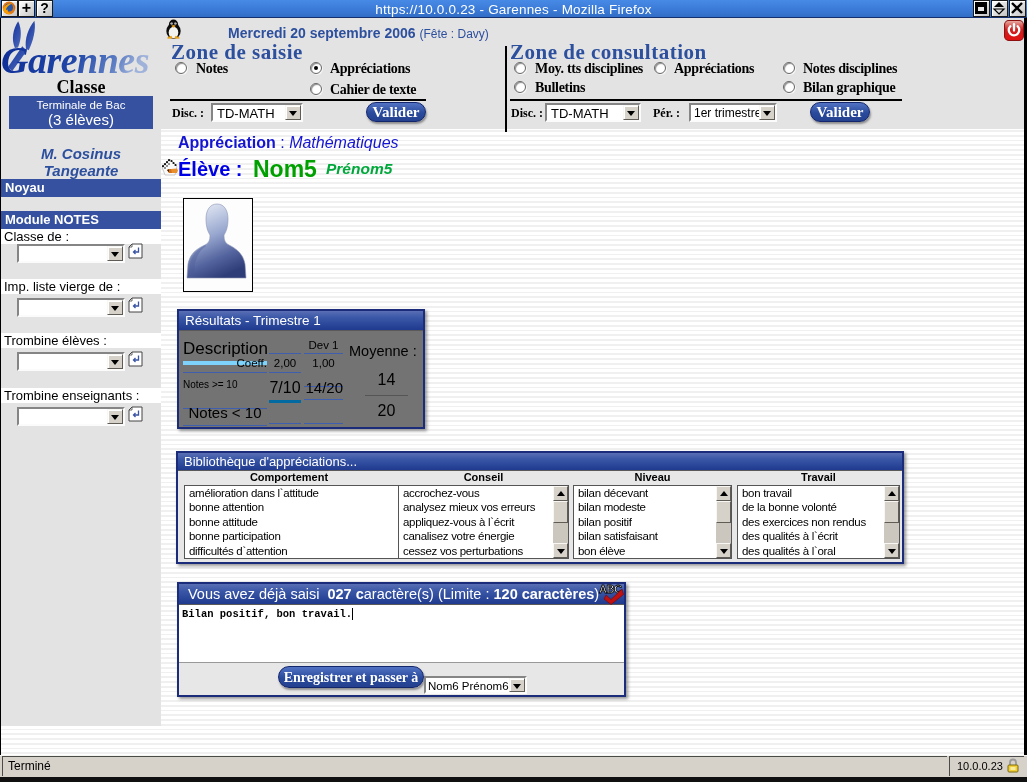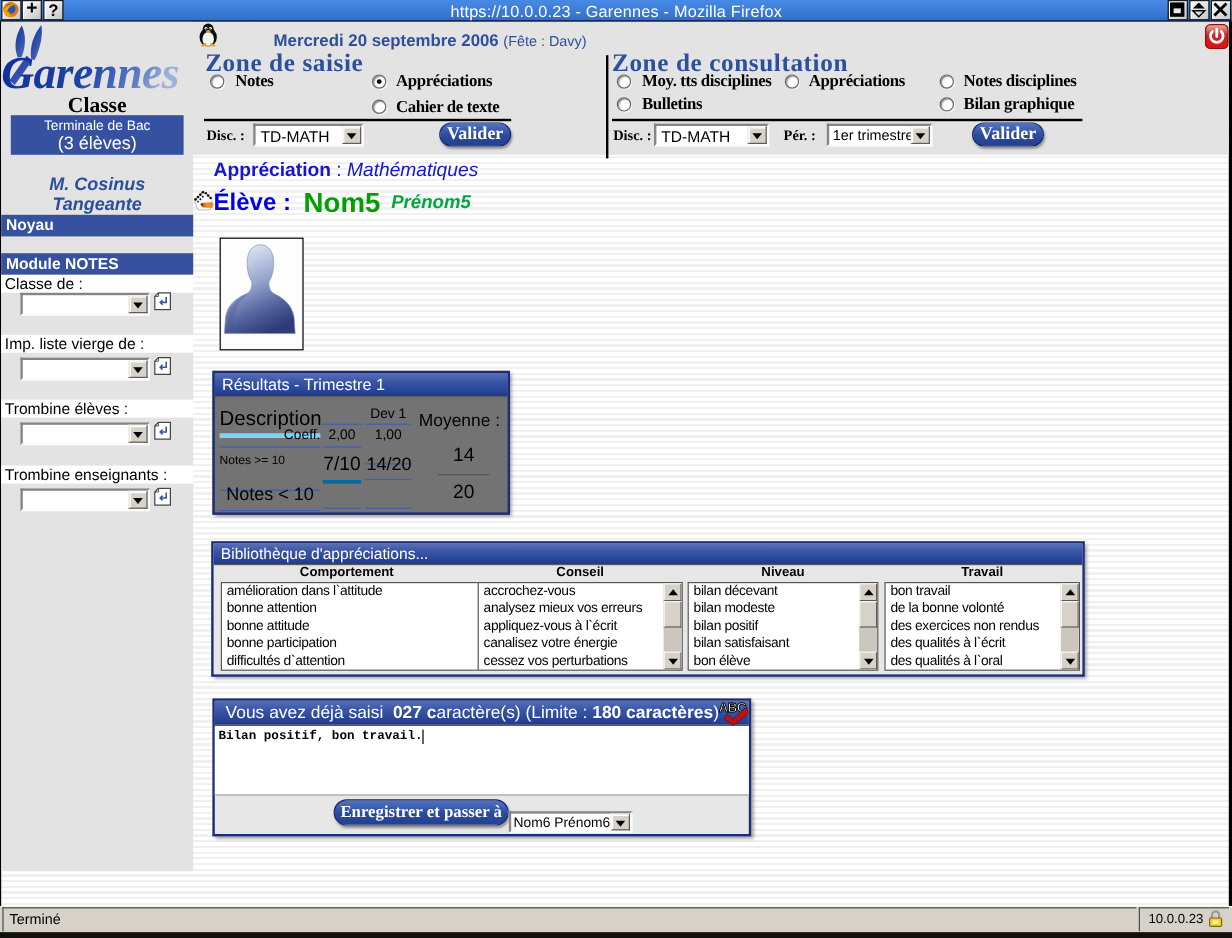--- a/index.html
+++ b/index.html
@@ -319,21 +319,21 @@
       <div class="it">des qualités à l`écrit</div>
       <div class="it">des qualités à l`oral</div>
     <div class="sb">
         <div class="sbu"></div>
         <div class="sbt"></div>
         <div class="sbd"></div>
       </div>
   </div>
 
   <div class="abs" style="left:177px;top:582px;width:449px;height:115px;border:2px solid #1b2d7a;background:#e7e7e7;box-shadow:2px 2px 3px rgba(80,80,80,.6)">
-    <div class="bhead" style="height:21px;line-height:21px;padding-left:9px;font-size:14.5px">Vous avez déjà saisi&nbsp; <b>027</b> <b>c</b>aractère(s) (Limite : <b>180 caractères</b>)</div>
+    <div class="bhead" style="height:21px;line-height:21px;padding-left:9px;font-size:14.5px">Vous avez déjà saisi&nbsp; <b>027</b> <b>c</b>aractère(s) (Limite : <b>120 caractères</b>)</div>
     <div style="height:58px;background:#fff;border-bottom:1px solid #999;font-family:'Liberation Mono',monospace;font-weight:bold;font-size:10.5px;padding:3px 3px">Bilan positif, bon travail.<span style="border-left:1px solid #000">&nbsp;</span></div>
   </div>
   <div class="abs vbtn" style="left:278px;top:666px;width:146px;height:22px;line-height:21px;font-size:14px">Enregistrer et passer à</div>
   <div class="abs sel" style="left:424px;top:676px;width:103px;height:18px;font-size:11.5px">
       <span style="left:2px;top:2px">Nom6 Prénom6</span>
       <div class="arr"></div>
     </div>
   <svg class="abs" style="left:599px;top:582px" width="27" height="26" viewBox="0 0 27 26">
     <text x="0" y="11" font-size="11" font-weight="bold" font-family="Liberation Sans" fill="#ffffff" stroke="#000" stroke-width="0.8" letter-spacing="-0.5">ABC</text>
     <path d="M7 13 L12 17.5 L23 7 L24.5 12.5 L12 22.5 L5 17 Z" fill="#c01010" stroke="#700808" stroke-width="0.6"></path>

